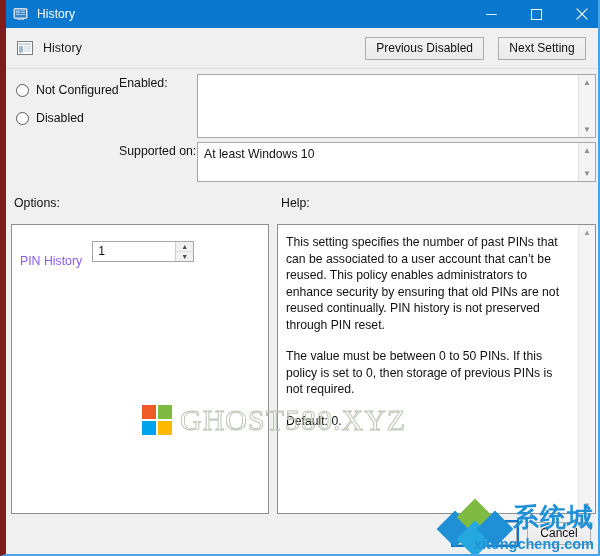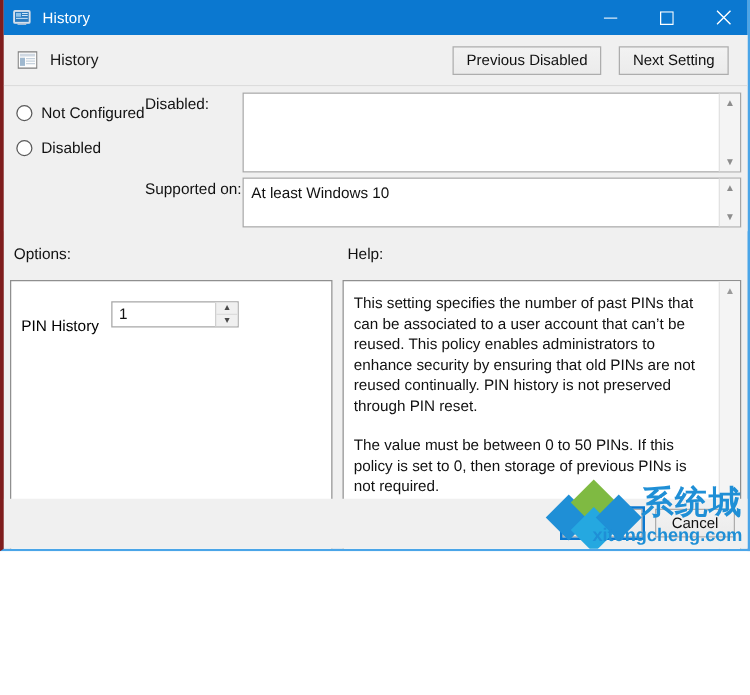--- a/index.html
+++ b/index.html
@@ -7,24 +7,24 @@
     padding: 0;
     background: #ffffff;
   }
   body {
     font-family: "Liberation Sans", sans-serif;
     -webkit-font-smoothing: antialiased;
   }
   #window {
     position: relative;
     width: 600px;
-    height: 441px;
+    height: 556px;
     box-sizing: border-box;
     background: #f0f0f0;
-    border-left: 3px solid #7f1d1d;
+    border-left: 6px solid #7f1d1d;
     border-right: 2px solid #4aa5e8;
     border-bottom: 2px solid #4aa5e8;
     overflow: hidden;
   }
 
   
   #titlebar {
     position: absolute;
     left: -2px;
     top: 0;
@@ -248,21 +248,21 @@
   
   .opt-row {
     position: absolute;
     left: 8px;
     top: 9px;
     display: flex;
     align-items: center;
   }
   .opt-row .opt-label {
     font-size: 12.3px;
-    color: #000000;
+    color: #8b5cf6;
     white-space: nowrap;
     margin-top: 20px;
   }
   .spinner {
     margin-left: 10px;
     width: 102px;
     height: 21px;
     border: 1px solid #a7a7a7;
     background: #ffffff;
     box-sizing: border-box;
@@ -452,21 +452,21 @@
         <span class="radio-mark"></span>
         <span class="radio-label">Not Configured</span>
       </div>
       <div class="radio-row">
         <span class="radio-mark"></span>
         <span class="radio-label">Disabled</span>
       </div>
     </div>
   </div>
 
-  <span class="field-label" id="lbl-comment">Disabled:</span>
+  <span class="field-label" id="lbl-comment">Enabled:</span>
   <span class="field-label" id="lbl-supported">Supported on:</span>
 
   <div class="textbox" id="comment-box">
     <div class="tb-text"></div>
     <div class="vscroll">
       <span class="arrow">▲</span>
       <span class="arrow">▼</span>
     </div>
   </div>
 

